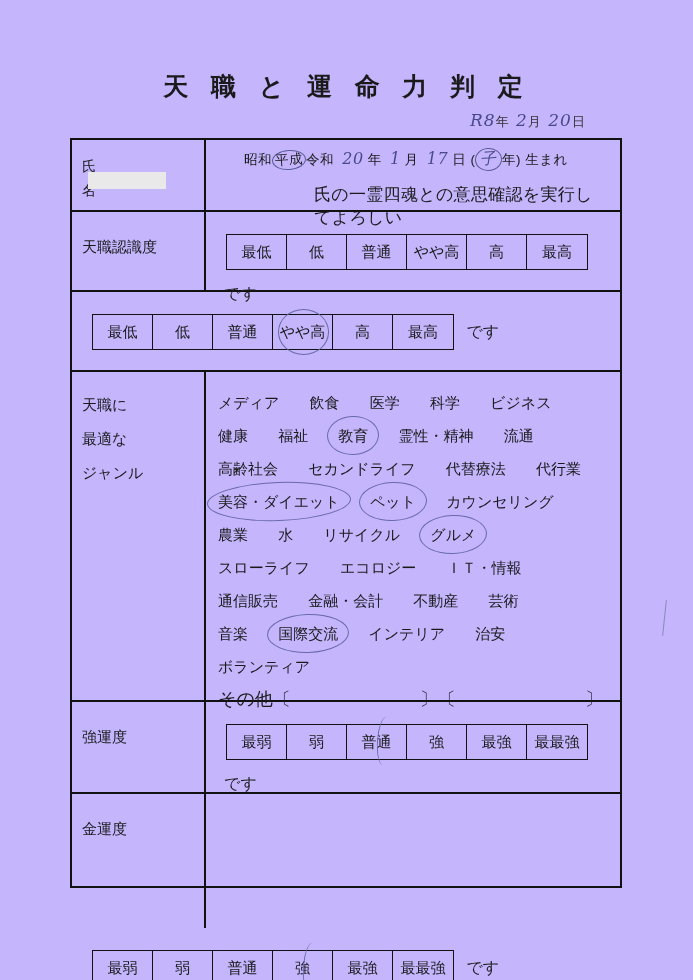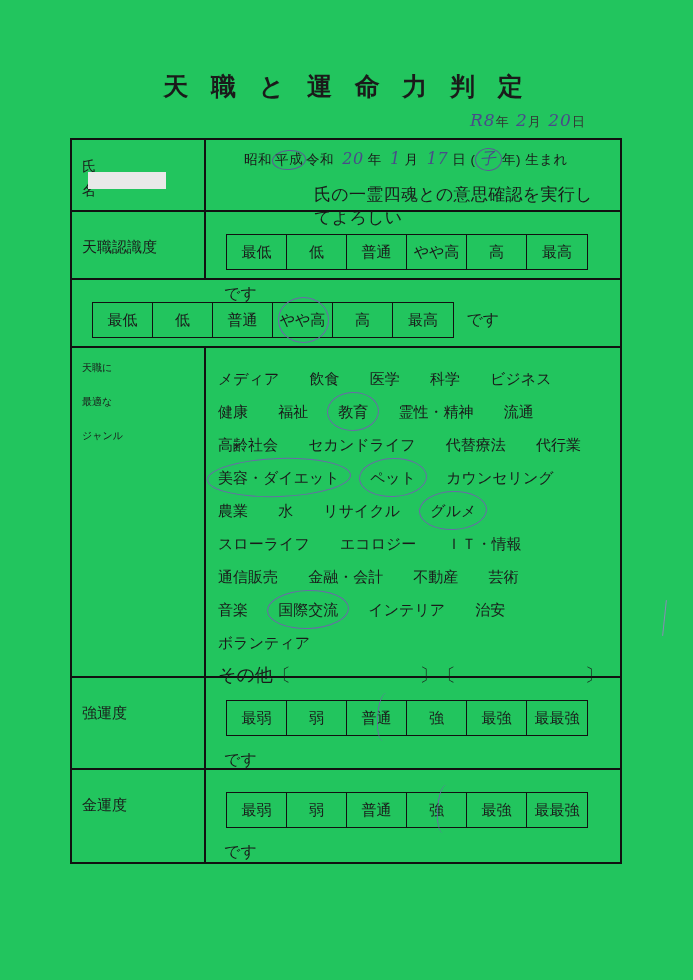--- a/index.html
+++ b/index.html
@@ -11,21 +11,21 @@
     width: 693px;
     height: 980px;
     position: relative;
     font-family: "Liberation Sans", sans-serif;
     color: #1a1a1a;
     overflow: hidden;
   }
   .page {
     position: absolute;
     inset: 0;
-    background: #22c55e;
+    background: #c4b5fd;
   }
 
   
   .title {
     position: absolute;
     top: 70px;
     left: 0;
     width: 693px;
     text-align: center;
     font-size: 25px;
@@ -118,21 +118,21 @@
   .name-redaction {
     position: absolute;
     left: 16px;
     top: 32px;
     width: 78px;
     height: 17px;
     background: #e9e9e9;
   }
 
   
-  .row-scale { height: 68px; }
+  .row-scale { height: 80px; }
   .scale-label { padding-top: 22px; font-size: 15px; }
   .scalebox {
     margin-top: 14px;
     margin-left: 10px;
     display: inline-flex;
     border: 1.5px solid #111;
     box-sizing: border-box;
     vertical-align: middle;
   }
   .scalebox .opt {
@@ -172,21 +172,21 @@
     width: 14px;
     height: 48px;
     border-left: 1.6px solid #6a6aa8;
     border-radius: 50%;
     transform: rotate(4deg);
     pointer-events: none;
   }
 
   
   .row-genre { height: 330px; }
-  .genre-label { padding-top: 3px; line-height: 34px; font-size: 10px; }
+  .genre-label { padding-top: 16px; line-height: 34px; font-size: 15px; }
   .genre-list { padding: 14px 6px 6px 12px; }
   .gline {
     position: relative;
     height: 33px;
     line-height: 33px;
     font-size: 15px;
     white-space: nowrap;
   }
   .g {
     position: relative;
@@ -202,21 +202,21 @@
     bottom: -3px;
     border: 1.6px solid #6a6aa8;
     border-radius: 50%;
     transform: rotate(-2deg);
   }
   .other-line { font-size: 18px; }
   .other-line .brk { letter-spacing: 2px; }
 
   
   .row-strength { height: 92px; }
-  .row-money { height: 92px; }
+  .row-money { height: 92px; flex-direction: column; }
 
   
   .stray {
     position: absolute;
     right: 28px;
     top: 600px;
     width: 1px;
     height: 36px;
     background: #8a8ab5;
     transform: rotate(6deg);

